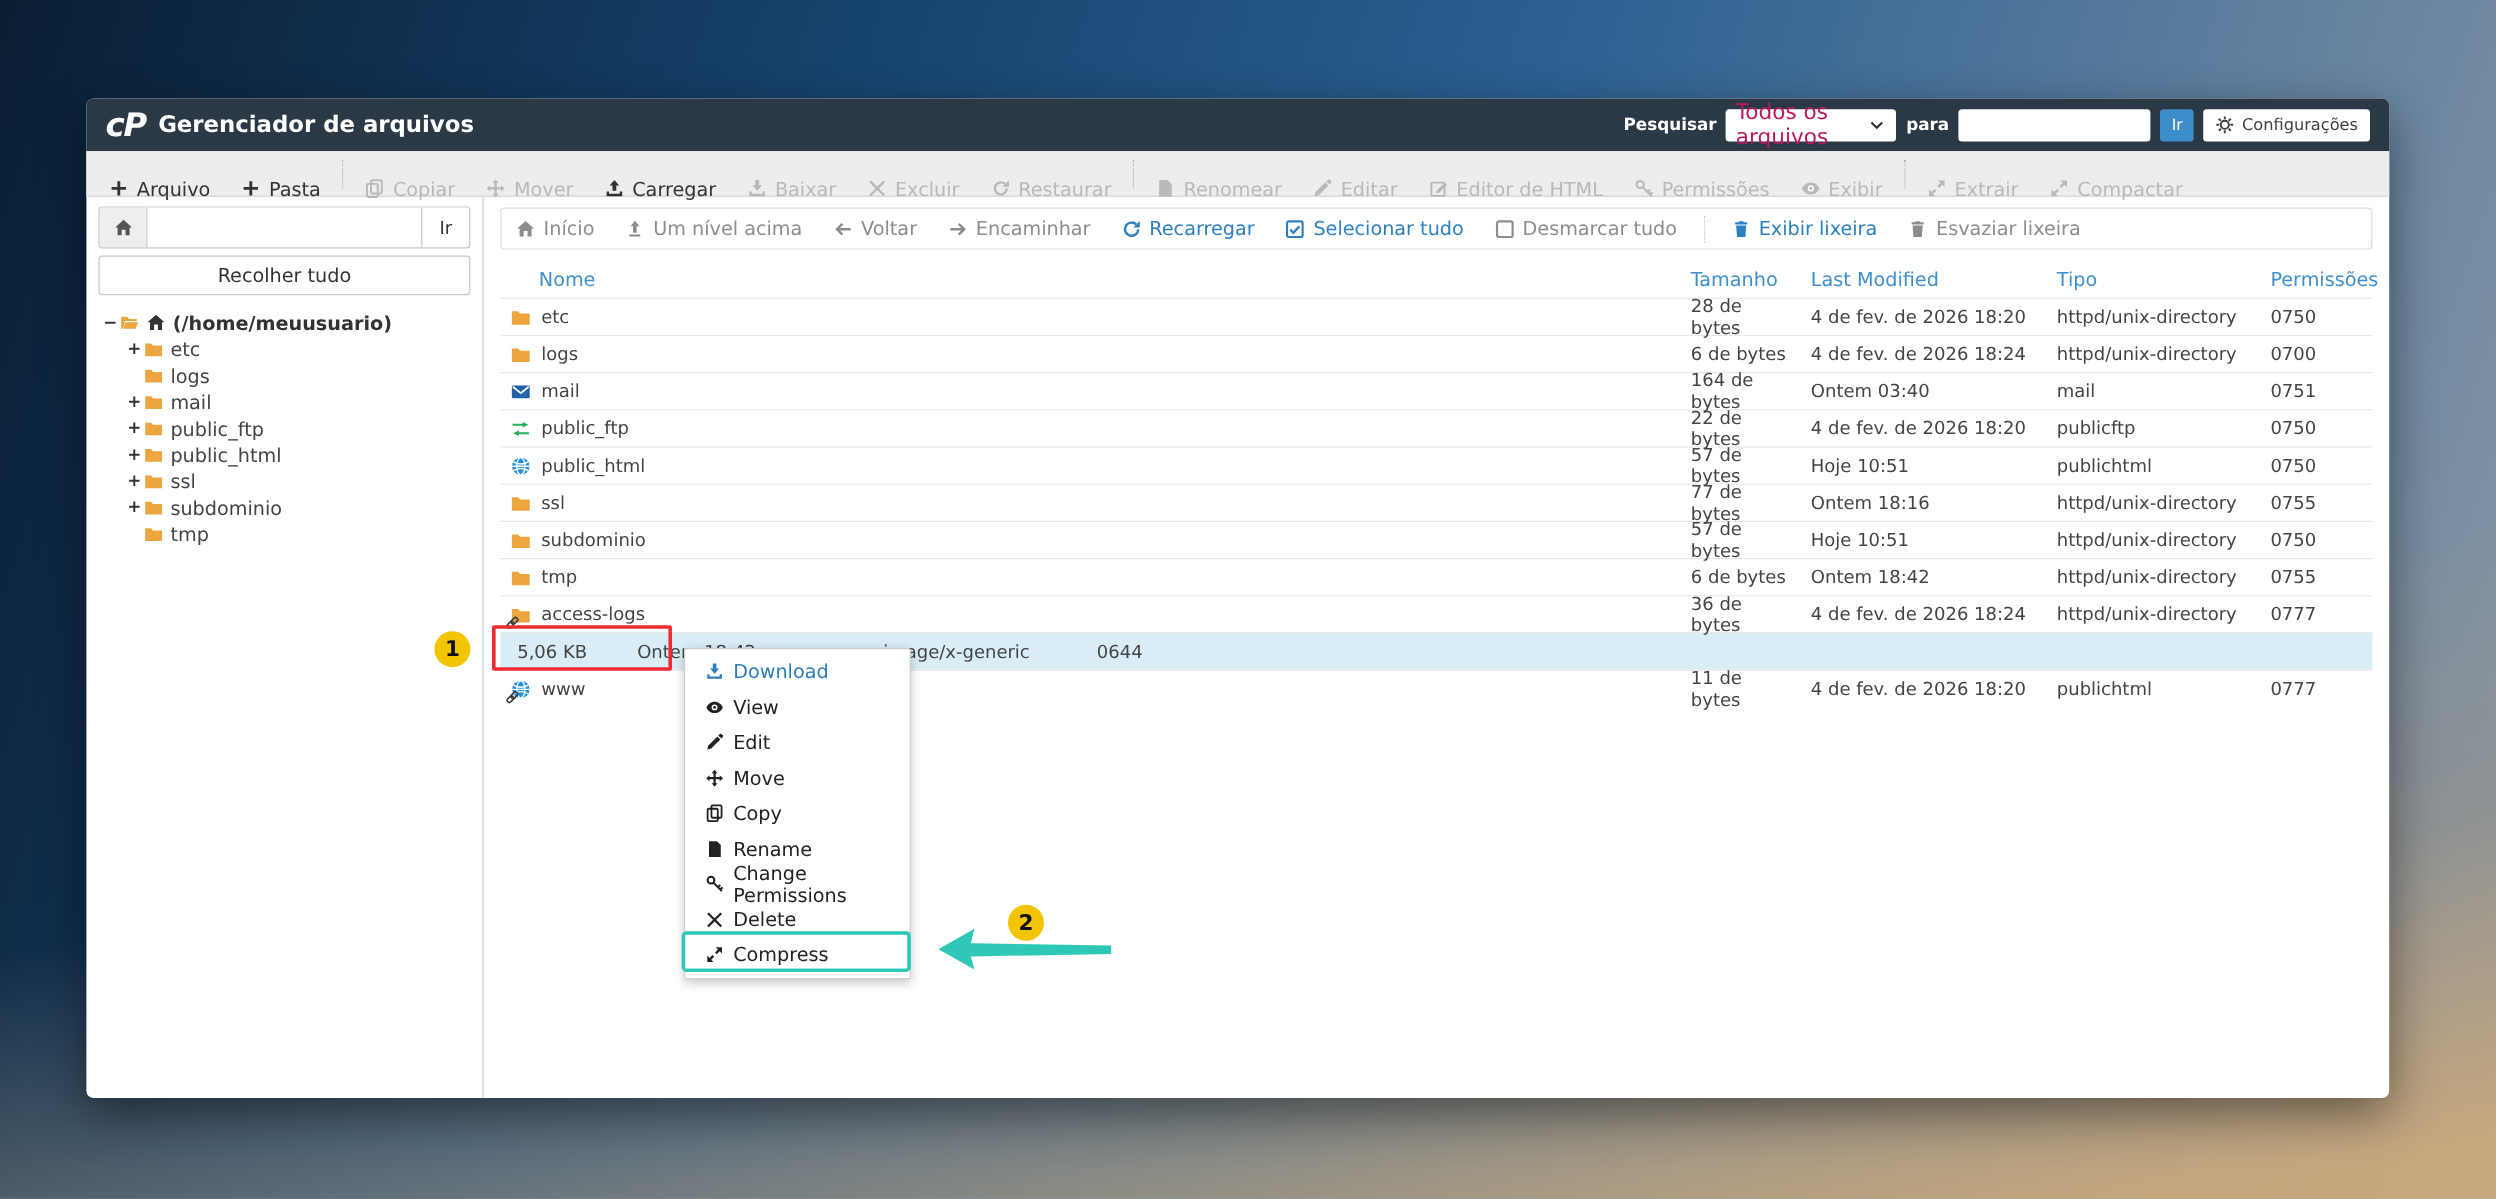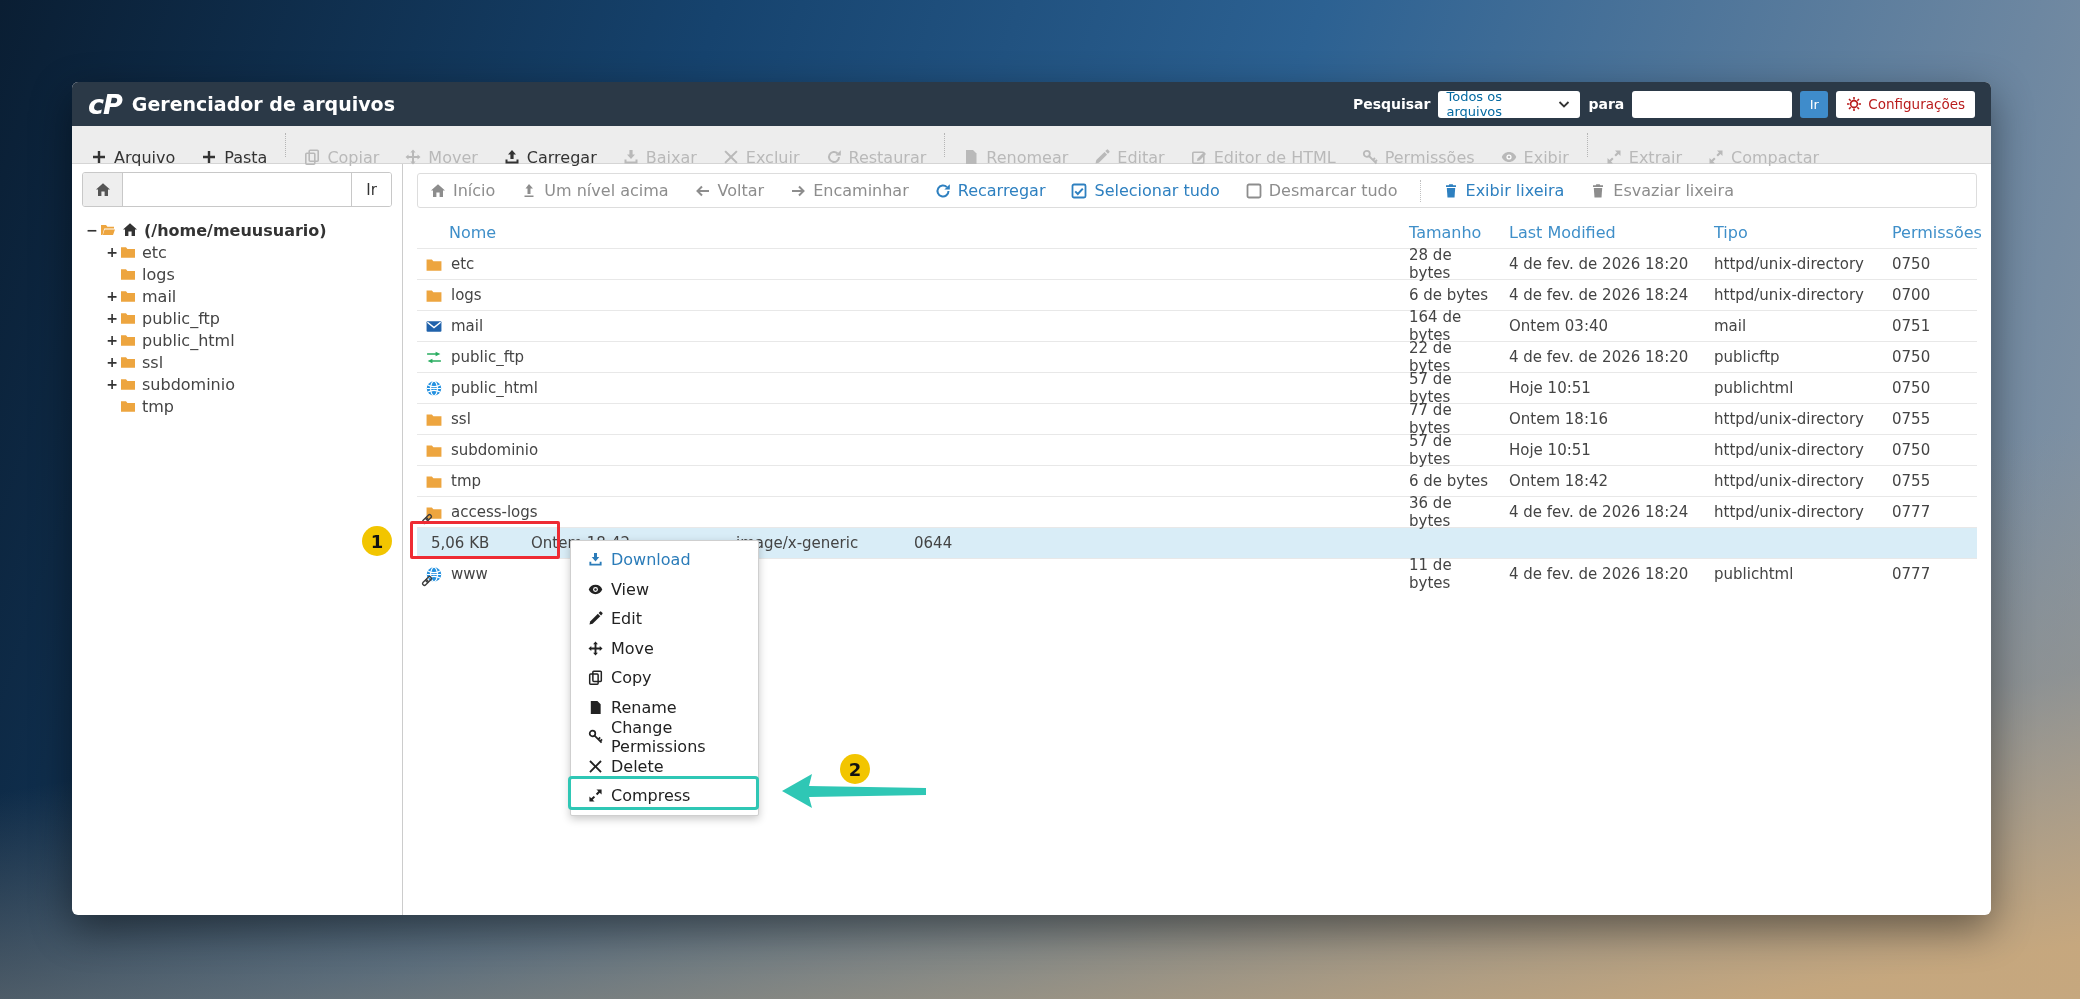--- a/index.html
+++ b/index.html
@@ -21,31 +21,31 @@
   .win-header {
     position:absolute; left:0; top:0; width:100%; height:44px;
     background:#2b3947; border-radius:6px 6px 0 0;
     display:flex; align-items:center; padding:0 16px; color:#fff;
   }
   .logo { font-weight:bold; font-style:italic; font-size:27px; letter-spacing:-1px; margin-right:10px; }
   .app-title { font-size:19px; font-weight:600; }
   .hdr-right { margin-left:auto; display:flex; align-items:center; gap:8px; font-size:14px; }
   .hdr-label { font-weight:600; }
   .scope-select {
-    width:142px; height:27px; background:#fff; color:#0369a1; border-radius:3px;
-    display:flex; align-items:center; padding:0 8px; font-size:13px;
+    width:142px; height:27px; background:#fff; color:#be185d; border-radius:3px;
+    display:flex; align-items:center; padding:0 8px; font-size:18px;
   }
   .scope-select .chev { margin-left:auto; color:#333; }
   .hdr-input { width:160px; height:27px; border:none; border-radius:3px; padding:0 6px; font-size:13.5px; }
   .go-btn {
     width:28px; height:27px; background:#3f8ccb; color:#fff; border-radius:3px;
     display:flex; align-items:center; justify-content:center; font-size:13px;
   }
   .settings-btn {
-    height:27px; background:#fff; color:#b91c1c; border-radius:3px; padding:0 10px;
+    height:27px; background:#fff; color:#404040; border-radius:3px; padding:0 10px;
     display:flex; align-items:center; gap:6px; font-size:13.5px;
   }
 
   
   .toolbar {
     position:absolute; left:0; top:44px; width:100%; height:38px;
     background:#ededed; border-bottom:1px solid #d5d5d5;
     display:flex; align-items:center; padding:0 6px; font-size:16px; color:#333;
   }
   .titem { display:flex; align-items:center; gap:7px; padding:0 13px; white-space:nowrap;margin-top:25px; }
@@ -374,20 +374,21 @@
     <div class="sidebar">
       <div class="pathrow">
         <div class="home-btn">
             <svg class="ic" width="16" height="16">
               <use href="#i-home"></use>
             </svg>
           </div>
         <input class="path-input" value="" style="">
         <div class="path-go">Ir</div>
       </div>
+      <div class="collapse-btn">Recolher tudo</div>
 
       <div class="tree">
         <div class="tree-item root">
           <span class="expander">−</span>
           <svg class="ic fold" width="19" height="17">
               <use href="#i-folderopen"></use>
             </svg>
           <svg class="ic homeic" width="17" height="17">
               <use href="#i-home"></use>
             </svg>

